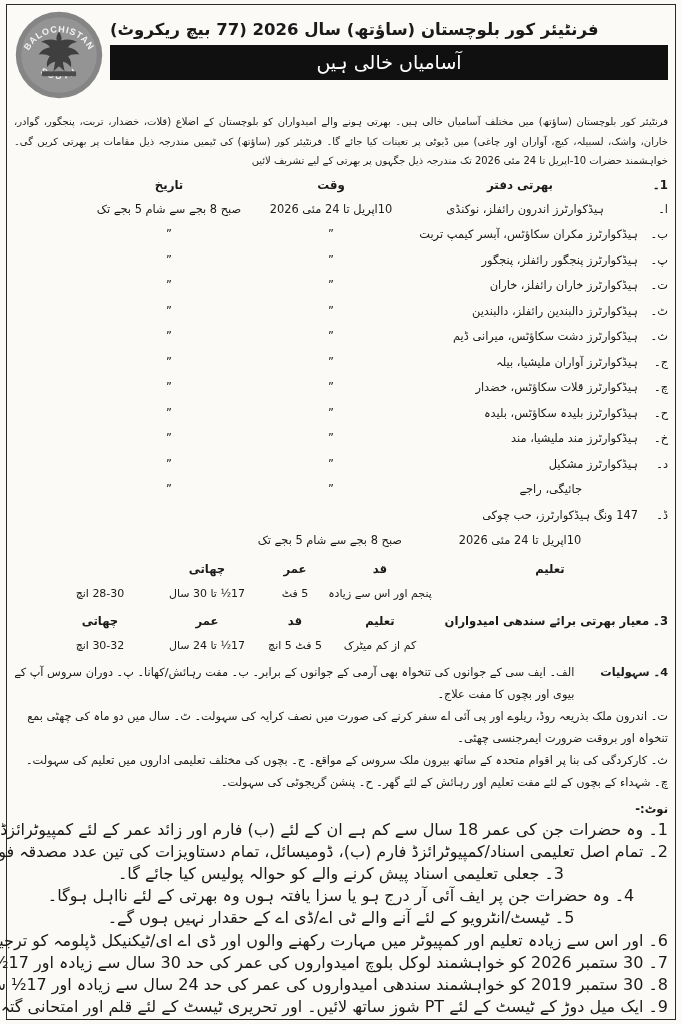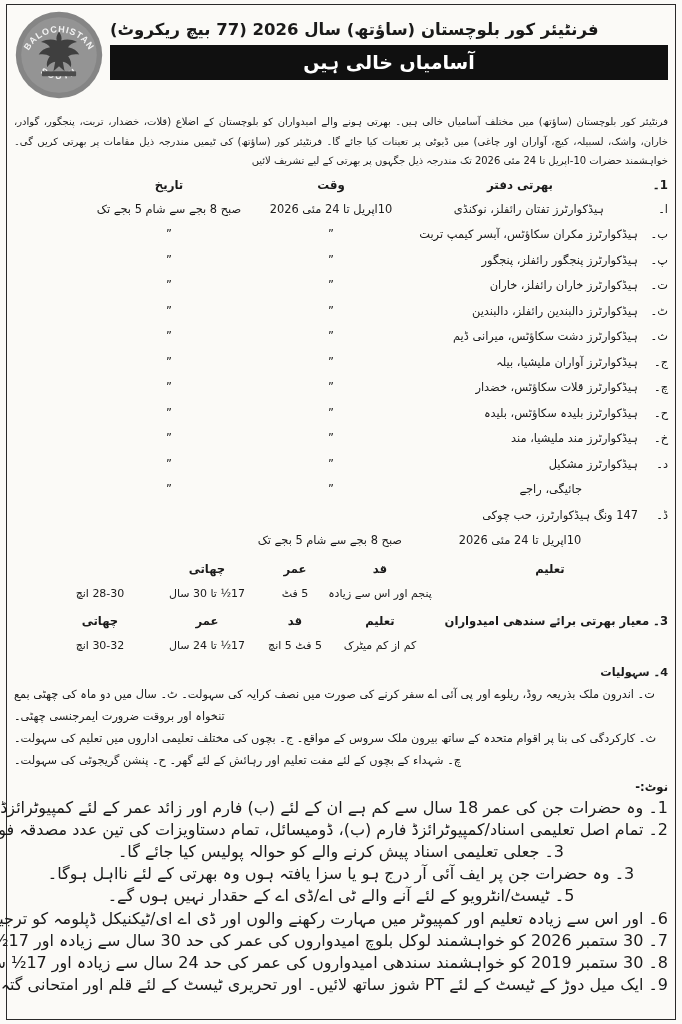--- a/index.html
+++ b/index.html
@@ -6,21 +6,21 @@
   html,body { width:682px; height:1024px; overflow:hidden; background:#f3f2ef; }
   body { font-family:"DejaVu Sans", sans-serif; color:#1a1a1a; }
   .page { width:682px; height:1024px; background:#fbfaf7; padding:4px 6px; direction:rtl; }
   .border-box { width:100%; height:100%; border:1.5px solid #2a2a2a; padding:5px 7px 4px 7px; display:flex; flex-direction:column; }
 
   
   .header { direction:ltr; display:flex; align-items:flex-start; gap:6px; height:97px; flex:0 0 auto; }
   .logo-wrap { flex:0 0 90px; }
   .head-right { flex:1; display:flex; flex-direction:column; }
   .ad-title { text-align:left; font-size:16.5px; font-weight:bold; direction:rtl; padding:10px 0 6px 0; letter-spacing:0; }
-  .banner { background:#101010; color:#fff; text-align:center; font-size:19px; font-weight:bold; padding:6px 0 7px 0; direction:rtl; }
+  .banner { background:#101010; color:#fff; text-align:center; font-size:19px; font-weight:normal; padding:6px 0 7px 0; direction:rtl; }
 
   
   .intro { font-size:10px; line-height:1.95; text-align:justify; text-align-last:right; margin-top:5px; flex:0 0 auto; }
 
   
   .recruit { flex:0 0 auto; margin-top:2px; }
   .r-grid { display:grid; grid-template-columns:30px 236px 142px 182px 1fr; align-items:baseline; }
   .r-head { font-size:11.8px; font-weight:bold; line-height:24px; }
   .r-head .c { text-align:center; }
   .r-row { font-size:11.4px; line-height:25.5px; }
@@ -34,21 +34,21 @@
   .crit { flex:0 0 auto; margin-top:3px; }
   .c-grid { display:grid; grid-template-columns:236px 104px 66px 110px 104px 1fr; align-items:baseline; }
   .c-title { font-size:11.6px; font-weight:bold; text-align:right; white-space:nowrap; line-height:24px; }
   .c-head { font-size:11.6px; font-weight:bold; text-align:center; line-height:24px; }
   .c-val { font-size:11px; text-align:center; white-space:nowrap; line-height:25px; }
 
   
   .facilities { flex:0 0 auto; margin-top:4px; font-size:11.3px; }
   .fac-first { display:flex; gap:26px; line-height:1.95; }
   .fac-label { font-weight:bold; white-space:nowrap; }
-  .fac-line { line-height:1.95; text-align:left; }
+  .fac-line { line-height:1.95; text-align:right; }
 
   
   .notes { flex:1 1 auto; margin-top:5px; }
   .notes-heading { font-size:11.6px; font-weight:bold; line-height:20px; }
   .note-item { font-size:16px; line-height:22.2px; text-align:center; white-space:nowrap; }
 </style>
 </head>
 <body>
 
 <div class="page">
@@ -87,21 +87,21 @@
         <span class="c">بھرتی دفتر</span>
         <span class="c">وقت</span>
         <span class="c">تاریخ</span>
         <span></span>
       </div>
 
       <div>
 
           <div class="r-grid r-row">
             <span class="r-label">ا۔</span>
-            <span class="r-office indent">ہیڈکوارٹرز تفتان رائفلز، نوکنڈی</span>
+            <span class="r-office indent">ہیڈکوارٹرز اندرون رائفلز، نوکنڈی</span>
             <span class="r-date">10اپریل تا 24 مئی 2026</span>
             <span class="r-time">صبح 8 بجے سے شام 5 بجے تک</span>
             <span></span>
           </div>
 
           <div class="r-grid r-row">
             <span class="r-label">ب۔</span>
             <span class="r-office">ہیڈکوارٹرز مکران سکاؤٹس، آبسر کیمپ تربت</span>
             <span class="r-date">”</span>
             <span class="r-time">”</span>
@@ -238,40 +238,41 @@
         <span class="c-val">5 فٹ 5 انچ</span>
         <span class="c-val">17½ تا 24 سال</span>
         <span class="c-val">30-32 انچ</span>
         <span></span>
       </div>
     </div>
 
     <div class="facilities">
       <div class="fac-first">
         <span class="fac-label">4۔ سہولیات</span>
+        <span>الف۔ ایف سی کے جوانوں کی تنخواہ بھی آرمی کے جوانوں کے برابر۔ ب۔ مفت رہائش/کھانا۔ پ۔ دوران سروس آپ کے بیوی اور بچوں کا مفت علاج۔</span>
       </div>
       <div>
 
           <div class="fac-line">ت۔ اندرون ملک بذریعہ روڈ، ریلوے اور پی آئی اے سفر کرنے کی صورت میں نصف کرایہ کی سہولت۔ ٹ۔ سال میں دو ماہ کی چھٹی بمع تنخواہ اور بروقت ضرورت ایمرجنسی چھٹی۔</div>
 
           <div class="fac-line">ث۔ کارکردگی کی بنا پر اقوام متحدہ کے ساتھ بیرون ملک سروس کے مواقع۔ ج۔ بچوں کی مختلف تعلیمی اداروں میں تعلیم کی سہولت۔ چ۔ شہداء کے بچوں کے لئے مفت تعلیم اور رہائش کے لئے گھر۔ ح۔ پنشن گریجوٹی کی سہولت۔</div>
         </div>
     </div>
 
     <div class="notes">
       <div class="notes-heading">نوٹ:-</div>
       <div>
 
           <div class="note-item">1۔ وہ حضرات جن کی عمر 18 سال سے کم ہے ان کے لئے (ب) فارم اور زائد عمر کے لئے کمپیوٹرائزڈ شناختی کارڈ لازمی ہے۔</div>
 
           <div class="note-item">2۔ تمام اصل تعلیمی اسناد/کمپیوٹرائزڈ فارم (ب)، ڈومیسائل، تمام دستاویزات کی تین عدد مصدقہ فوٹو کاپیاں اور چار عدد پاسپورٹ سائز فوٹو اپنے ہمراہ لائیں۔</div>
 
           <div class="note-item">3۔ جعلی تعلیمی اسناد پیش کرنے والے کو حوالہ پولیس کیا جائے گا۔</div>
 
-          <div class="note-item">3۔ وہ حضرات جن پر ایف آئی آر درج ہو یا سزا یافتہ ہوں وہ بھرتی کے لئے نااہل ہوگا۔</div>
+          <div class="note-item">4۔ وہ حضرات جن پر ایف آئی آر درج ہو یا سزا یافتہ ہوں وہ بھرتی کے لئے نااہل ہوگا۔</div>
 
           <div class="note-item">5۔ ٹیسٹ/انٹرویو کے لئے آنے والے ٹی اے/ڈی اے کے حقدار نہیں ہوں گے۔</div>
 
           <div class="note-item">6۔ اور اس سے زیادہ تعلیم اور کمپیوٹر میں مہارت رکھنے والوں اور ڈی اے ای/ٹیکنیکل ڈپلومہ کو ترجیح اور عمر میں ایک سال BA بی اے تک رعایت دی جائیگی۔</div>
 
           <div class="note-item">7۔ 30 ستمبر 2026 کو خواہشمند لوکل بلوچ امیدواروں کی عمر کی حد 30 سال سے زیادہ اور 17½ سے کم نہ ہو</div>
 
           <div class="note-item">8۔ 30 ستمبر 2019 کو خواہشمند سندھی امیدواروں کی عمر کی حد 24 سال سے زیادہ اور 17½ سے کم نہ ہو</div>
 
           <div class="note-item">9۔ ایک میل دوڑ کے ٹیسٹ کے لئے PT شوز ساتھ لائیں۔ اور تحریری ٹیسٹ کے لئے قلم اور امتحانی گتہ ساتھ لائیں۔</div>

